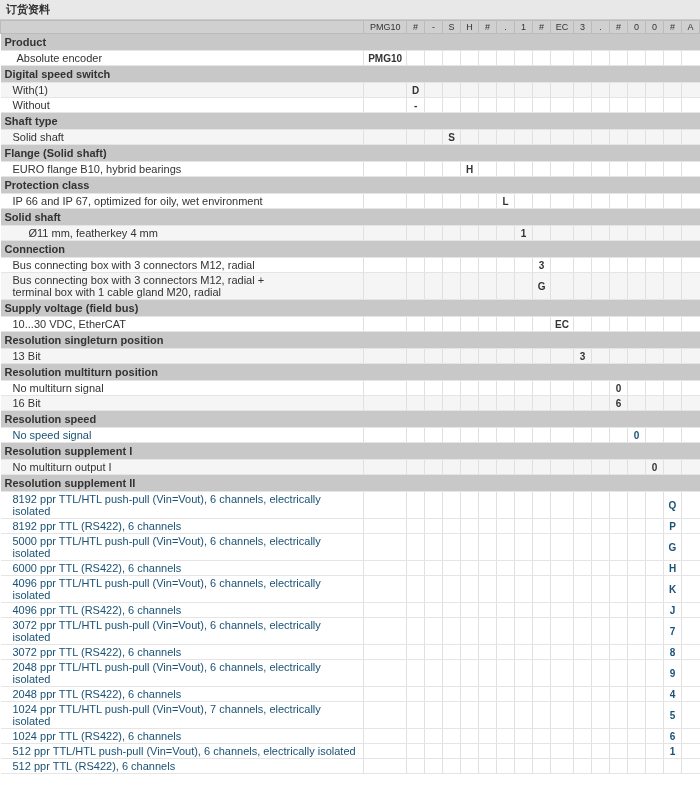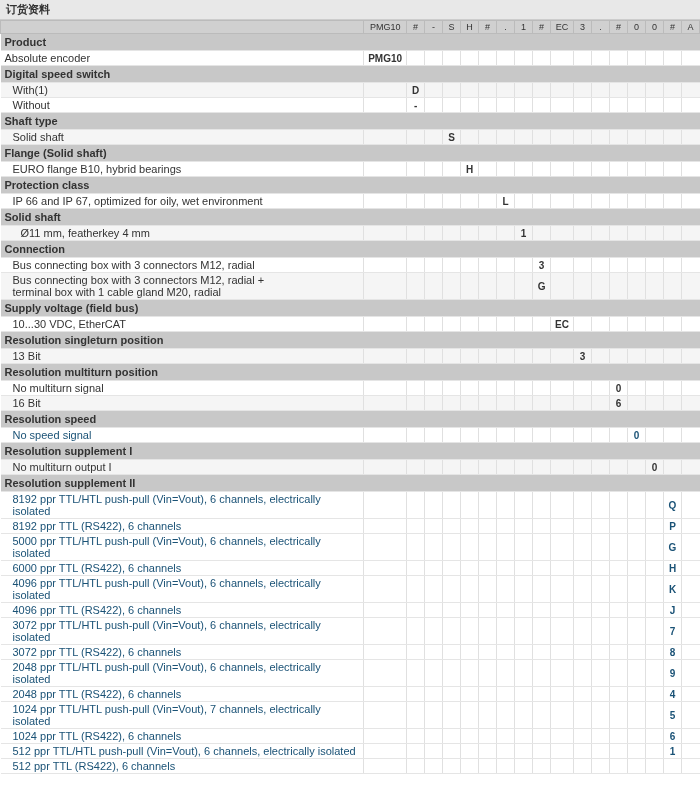--- a/index.html
+++ b/index.html
@@ -102,21 +102,21 @@
           <th class="code-col">0</th>
           <th class="code-col">#</th>
           <th class="code-col">A</th>
         </tr>
       </thead>
       <tbody id="table-body">
       <tr class="section-header">
             <td colspan="18">Product</td>
           </tr>
           <tr class="odd-row">
-            <td style="padding-left: 4px; white-space: pre-line;">Absolute encoder</td>
+            <td style="padding-left: 16px; white-space: pre-line;">Absolute encoder</td>
             <td class="code-cell" style="width: 18px; min-width: 18px; font-weight: bold;">PMG10</td>
             <td class="code-cell" style="width: 18px; min-width: 18px;"></td>
             <td class="code-cell" style="width: 18px; min-width: 18px;"></td>
             <td class="code-cell" style="width: 18px; min-width: 18px;"></td>
             <td class="code-cell" style="width: 18px; min-width: 18px;"></td>
             <td class="code-cell" style="width: 18px; min-width: 18px;"></td>
             <td class="code-cell" style="width: 18px; min-width: 18px;"></td>
             <td class="code-cell" style="width: 18px; min-width: 18px;"></td>
             <td class="code-cell" style="width: 18px; min-width: 18px;"></td>
             <td class="code-cell" style="width: 22px; min-width: 22px;"></td>
@@ -237,21 +237,21 @@
             <td class="code-cell" style="width: 18px; min-width: 18px;"></td>
             <td class="code-cell" style="width: 18px; min-width: 18px;"></td>
             <td class="code-cell" style="width: 18px; min-width: 18px;"></td>
             <td class="code-cell" style="width: 18px; min-width: 18px;"></td>
             <td class="code-cell" style="width: 18px; min-width: 18px;"></td>
           </tr>
           <tr class="section-header">
             <td colspan="18">Solid shaft</td>
           </tr>
           <tr class="even-row">
-            <td style="padding-left: 20px; white-space: pre-line;">Ø11 mm, featherkey 4 mm</td>
+            <td style="padding-left: 28px; white-space: pre-line;">Ø11 mm, featherkey 4 mm</td>
             <td class="code-cell" style="width: 18px; min-width: 18px;"></td>
             <td class="code-cell" style="width: 18px; min-width: 18px;"></td>
             <td class="code-cell" style="width: 18px; min-width: 18px;"></td>
             <td class="code-cell" style="width: 18px; min-width: 18px;"></td>
             <td class="code-cell" style="width: 18px; min-width: 18px;"></td>
             <td class="code-cell" style="width: 18px; min-width: 18px;"></td>
             <td class="code-cell" style="width: 18px; min-width: 18px;"></td>
             <td class="code-cell" style="width: 18px; min-width: 18px; font-weight: bold;">1</td>
             <td class="code-cell" style="width: 18px; min-width: 18px;"></td>
             <td class="code-cell" style="width: 22px; min-width: 22px;"></td>

